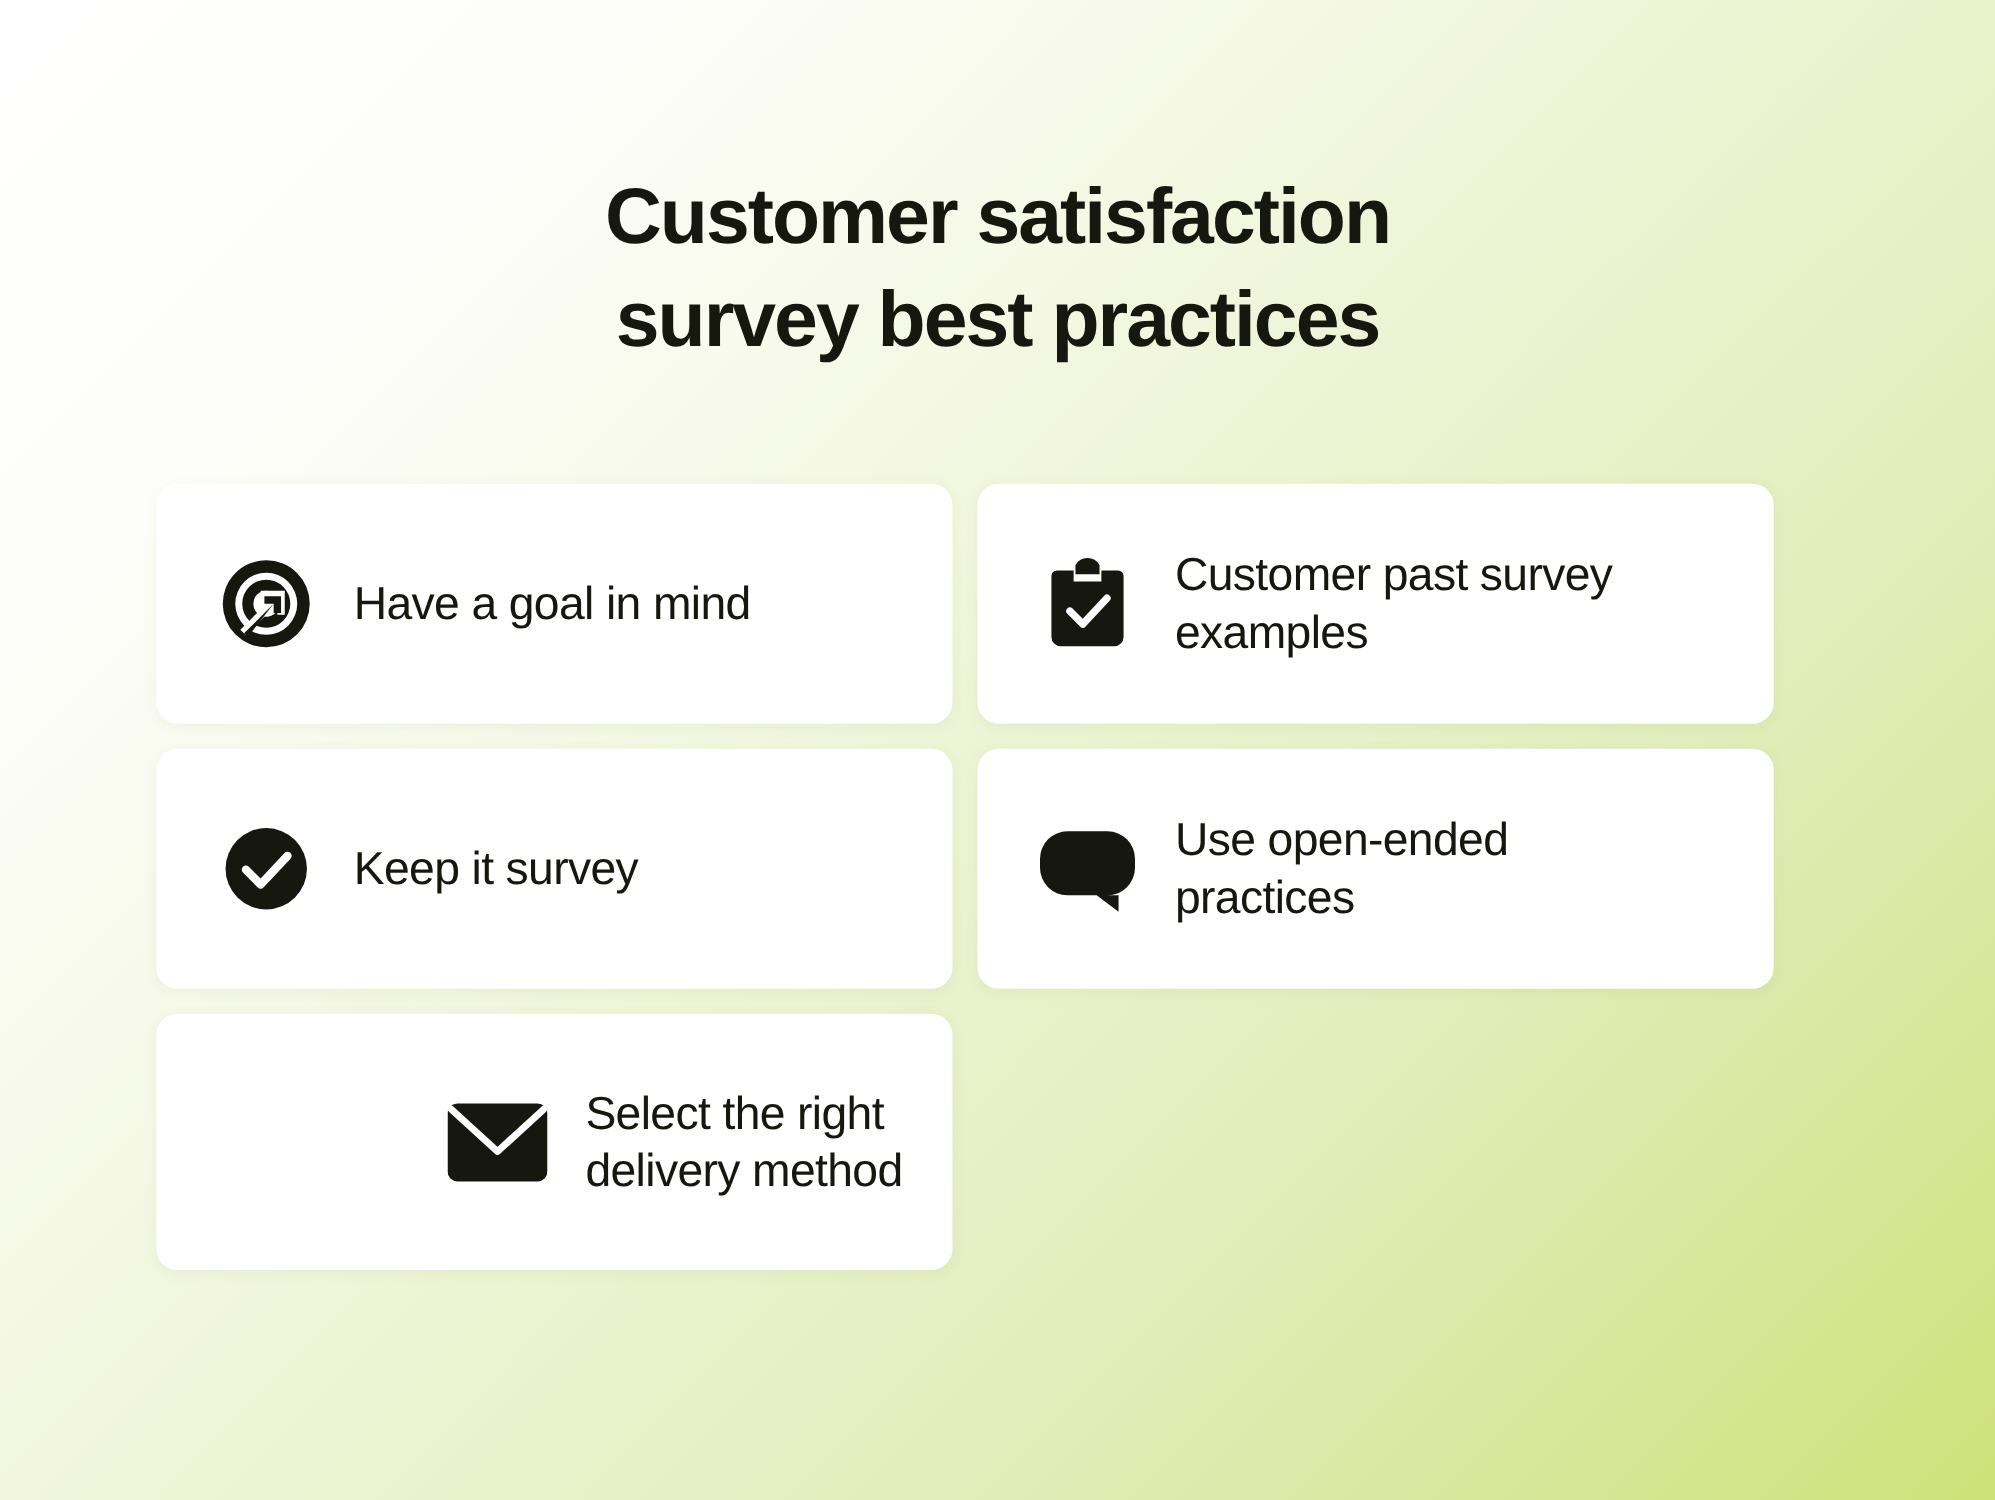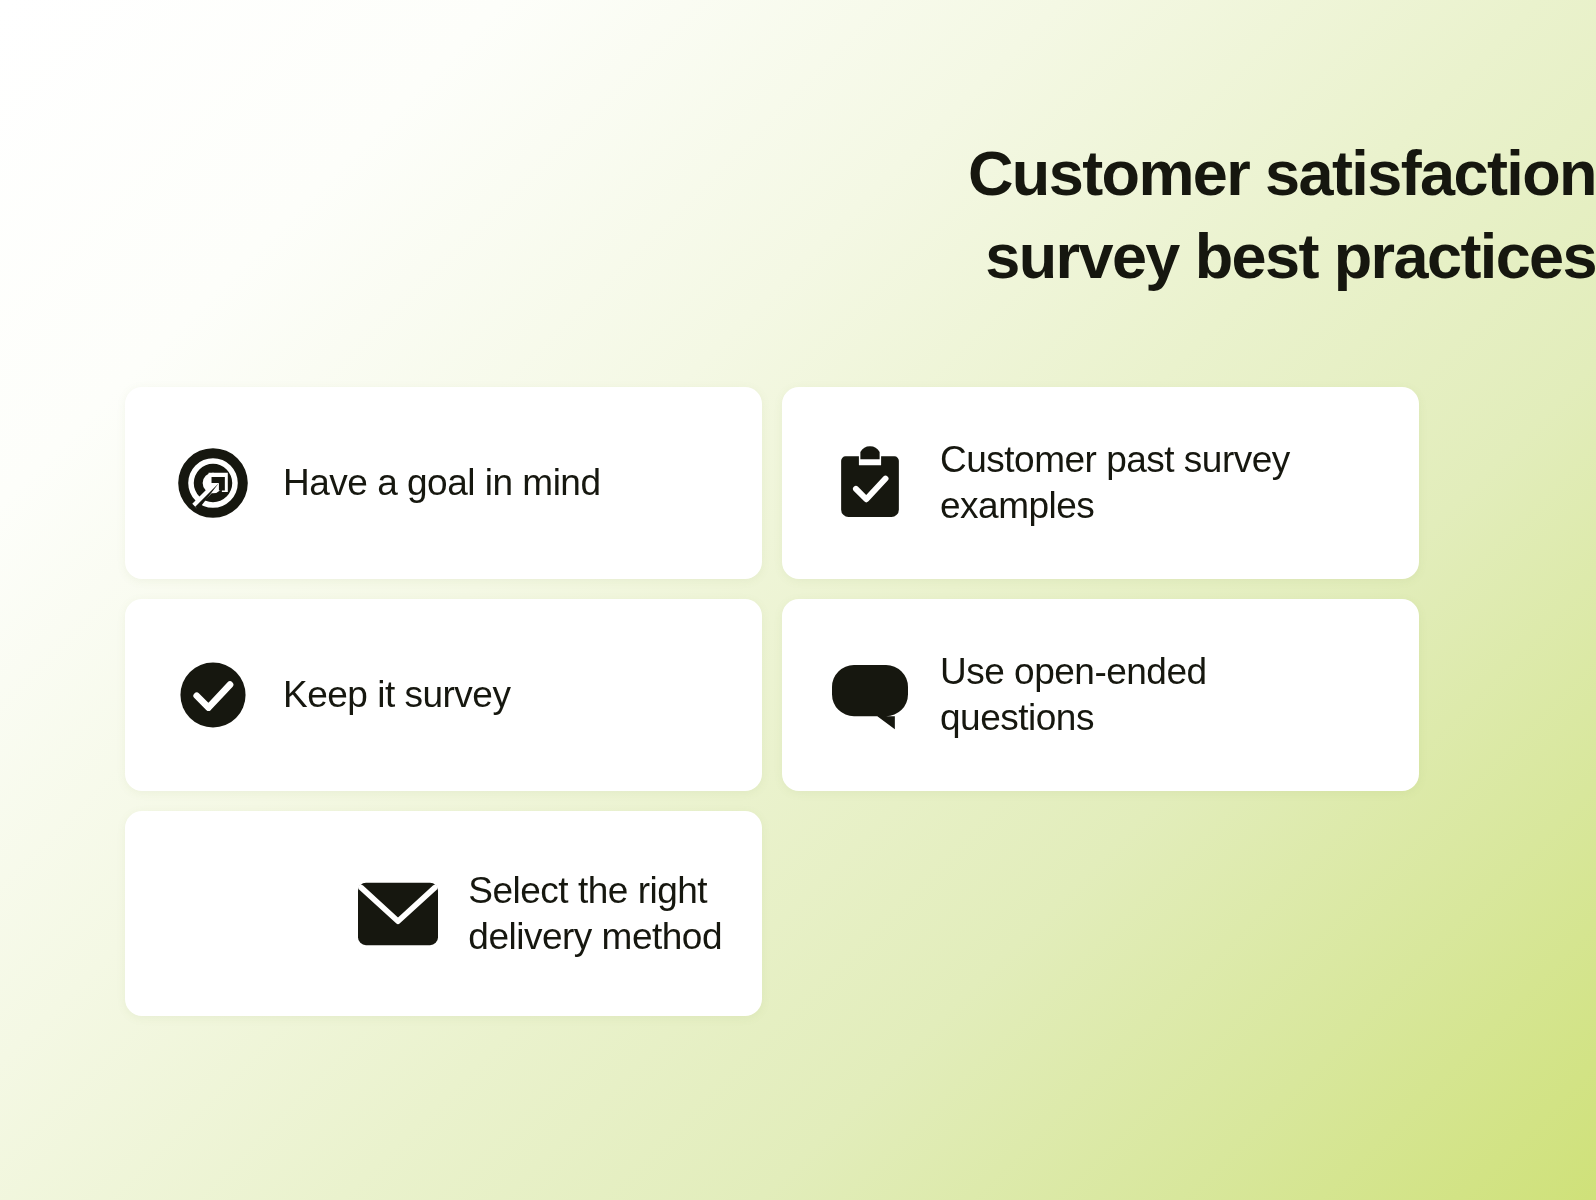--- a/index.html
+++ b/index.html
@@ -19,21 +19,21 @@
         #fdfefa 18%,
         #f4f8e4 38%,
         #eaf2cd 55%,
         #e2edbb 70%,
         #d8e79c 85%,
         #cfe179 100%);
   }
   #title {
     position:absolute;
     left:0; right:0; top:132px;
-    text-align:right;
+    text-align:center;
     font-family:"Liberation Sans", sans-serif;
     font-size:63px;
     font-weight:700;
     line-height:1.32;
     letter-spacing:-1.6px;
     color:#16170f;
     white-space:pre-line;
   }
   #grid {
     position:absolute;
@@ -129,21 +129,21 @@
   <div class="card">
     <span class="icon-wrap">
       <svg width="76" height="72" viewBox="0 0 104 98">
         <path fill="#16170f" d="
           M30 8 L74 8 A30 30 0 0 1 104 38 L104 48 A30 30 0 0 1 74 78
           L86 78 L86 96 L62 78 L30 78 A30 30 0 0 1 0 48 L0 38
           A30 30 0 0 1 30 8 Z"></path>
       </svg>
     </span>
     <div class="card-label">Use open-ended
-questions</div>
+practices</div>
   </div>
 
   <div class="card tall">
     <span class="icon-wrap">
       <svg width="80" height="66" viewBox="0 0 100 82">
         <path fill="#16170f" d="
           M10 2 L90 2 A10 10 0 0 1 100 12 L100 70
           A10 10 0 0 1 90 80 L10 80 A10 10 0 0 1 0 70
           L0 12 A10 10 0 0 1 10 2 Z"></path>
         <path fill="none" stroke="#ffffff" stroke-width="7" stroke-linecap="round" stroke-linejoin="round" d="M4 8 L50 50 L96 8"></path>

